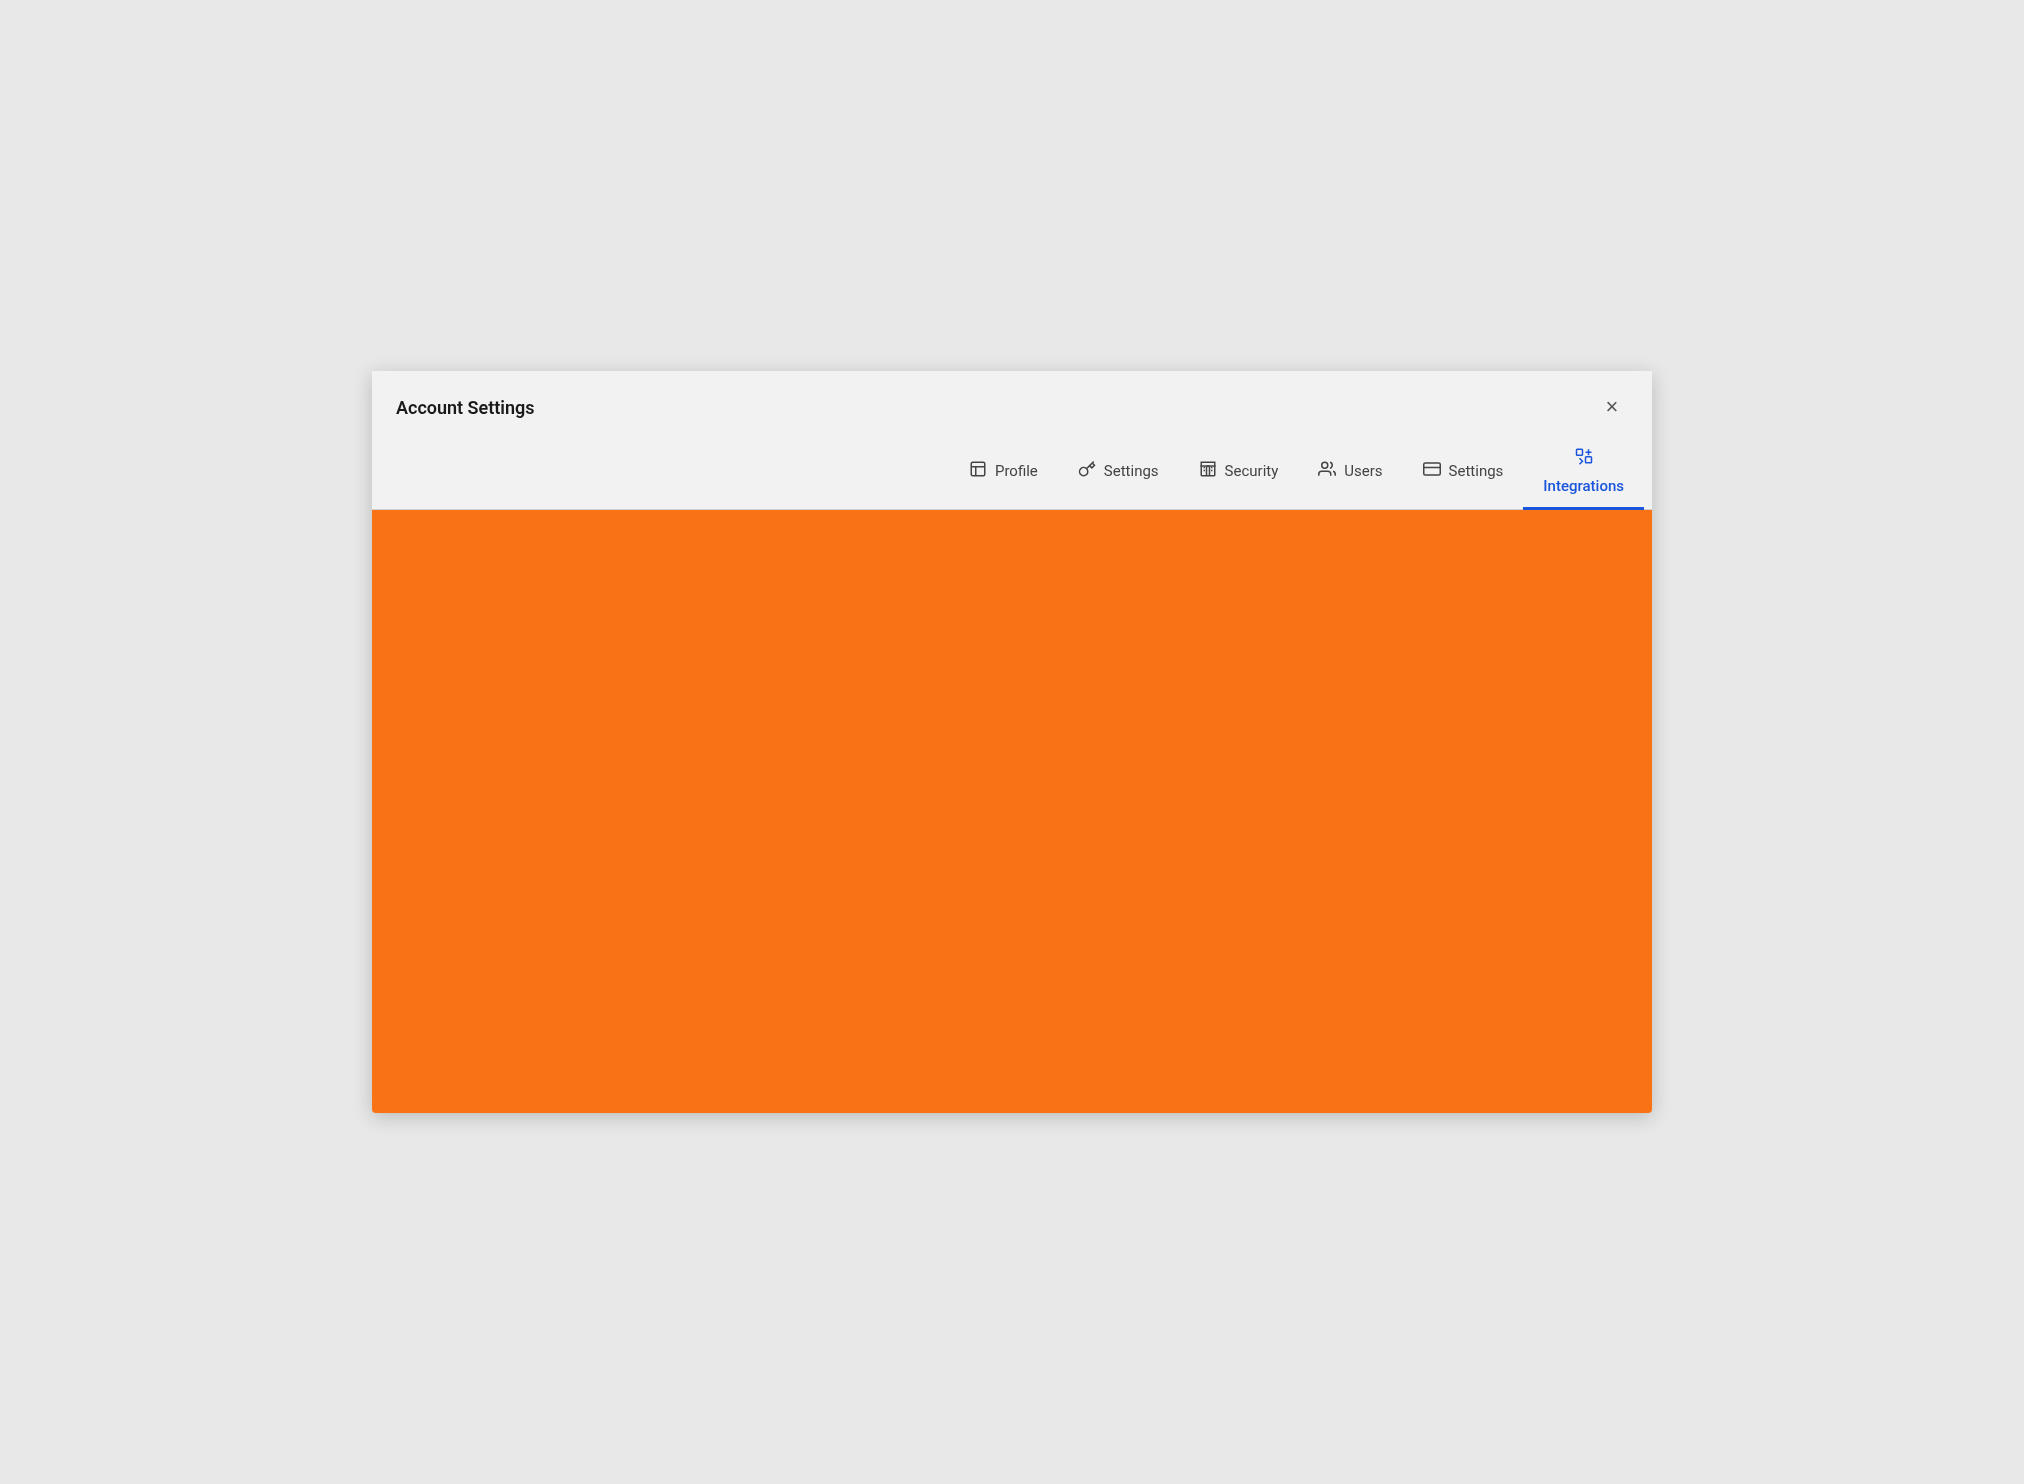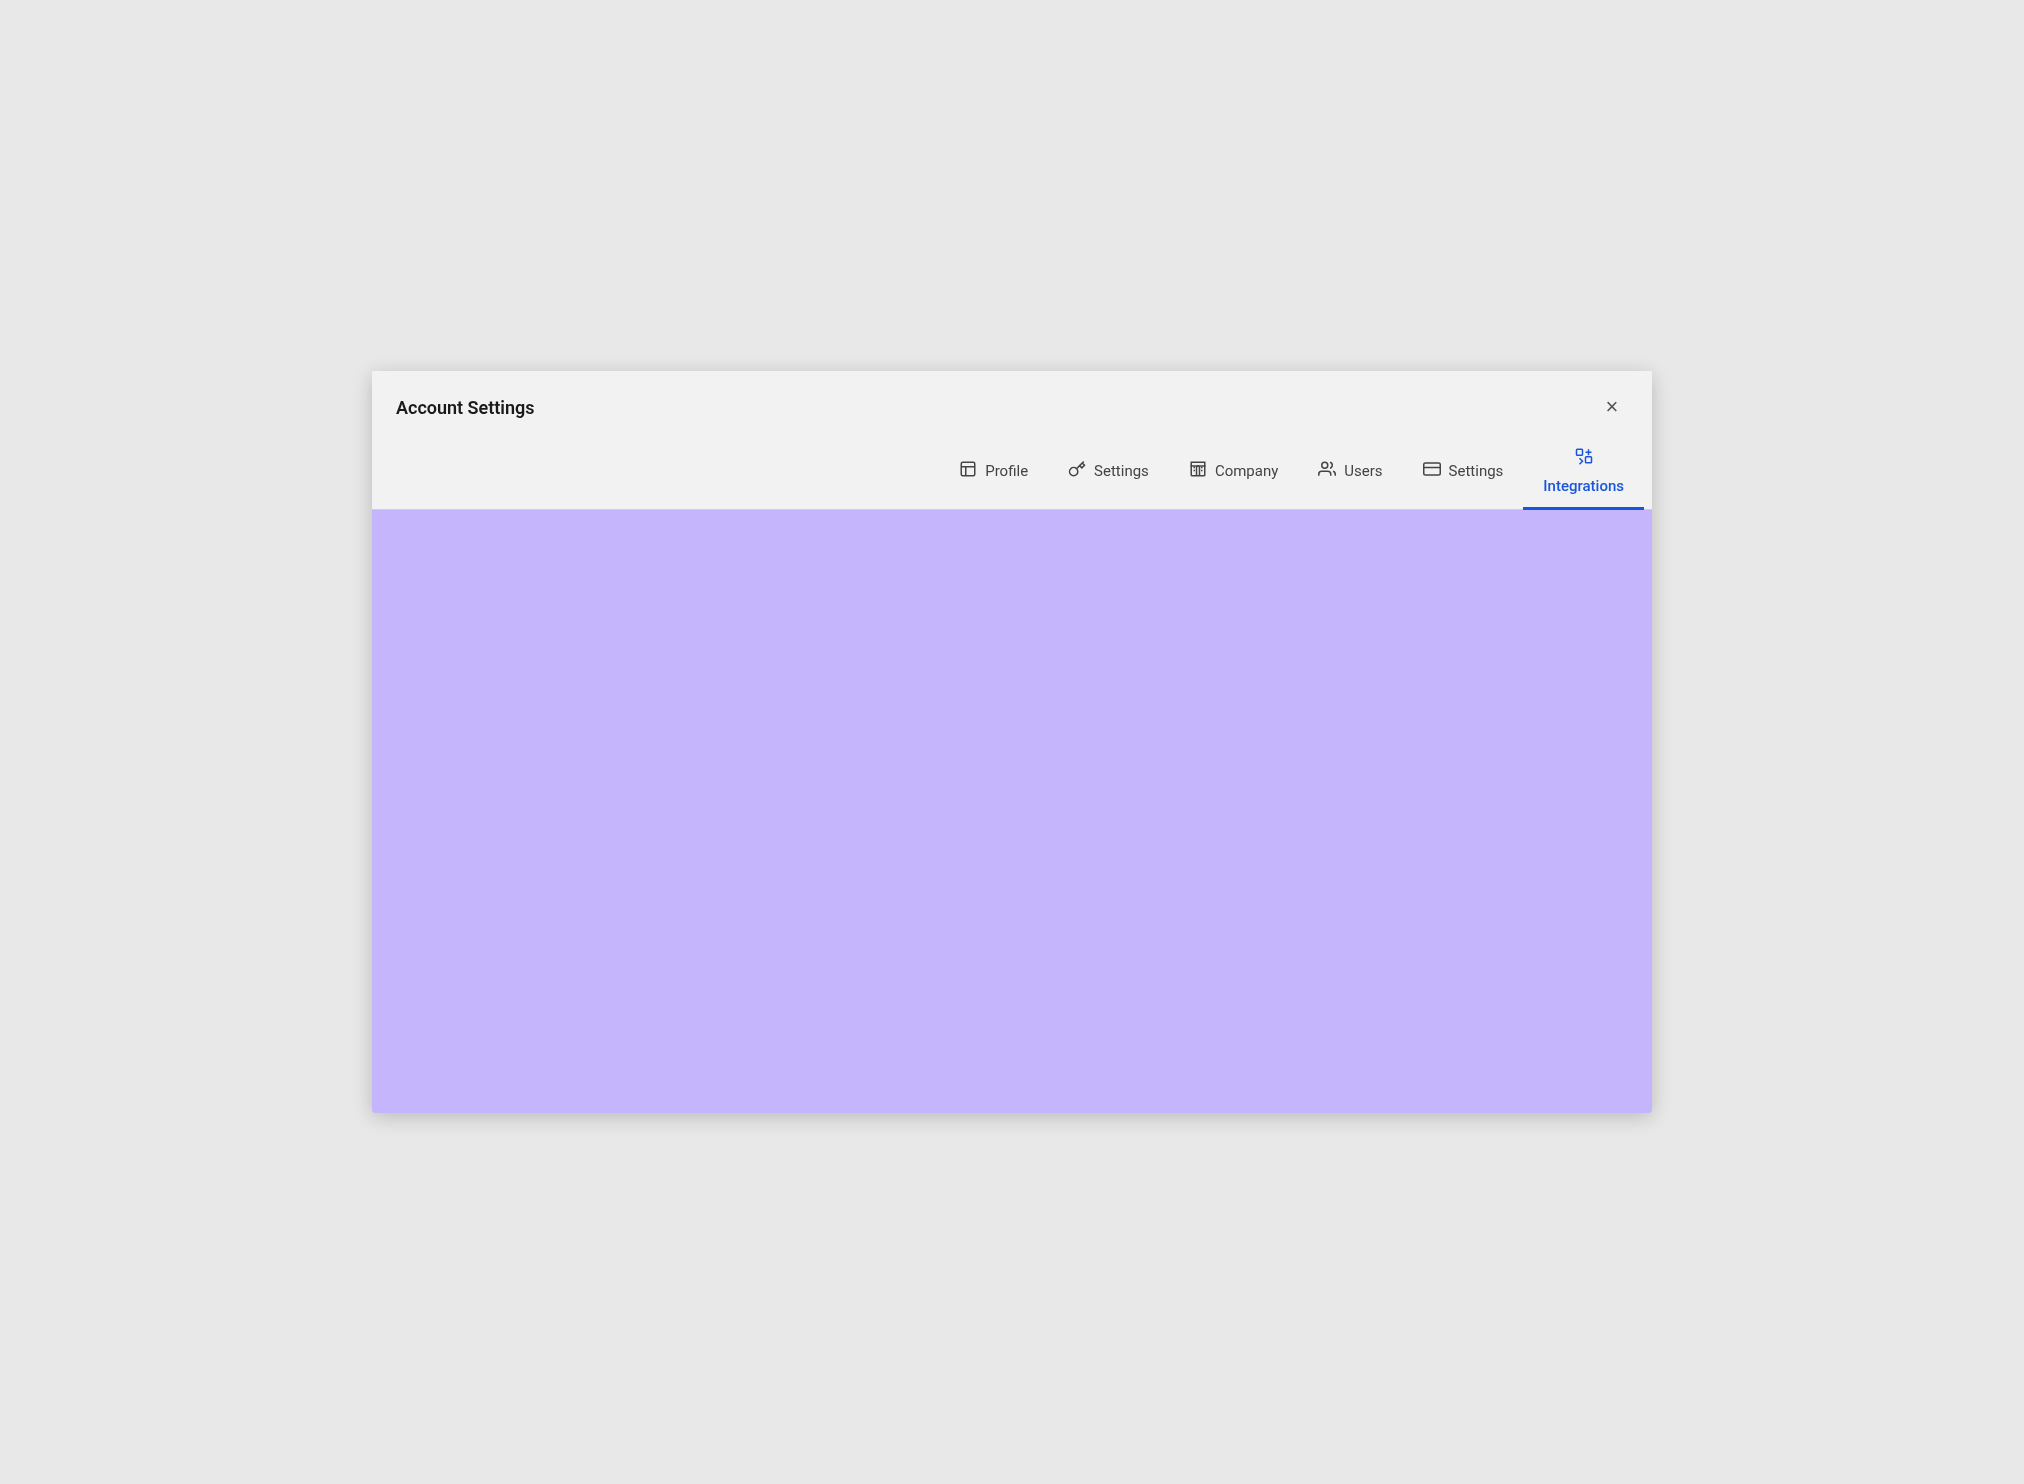--- a/index.html
+++ b/index.html
@@ -11,21 +11,21 @@
     body {
       background: #e8e8e8;
       font-family: -apple-system, BlinkMacSystemFont, 'Segoe UI', Roboto, sans-serif;
       display: flex;
       justify-content: center;
       align-items: center;
       min-height: 100vh;
     }
 
     .modal {
-      background: #c4b5fd;
+      background: #f97316;
       width: 1280px;
       min-height: 742px;
       border-radius: 4px;
       box-shadow: 0 4px 20px rgba(0,0,0,0.2);
       display: flex;
       flex-direction: column;
       position: relative;
     }
 
     .modal-header {
@@ -174,21 +174,21 @@
       </span>
       <span>Settings</span>
     </div>
     <div class="tab">
       <span class="tab-icon">
         <svg width="18" height="18" viewBox="0 0 24 24" fill="none" stroke="currentColor" stroke-width="2">
           <path d="M3 21h18M3 7v14M21 7v14M6 10h2m-2 4h2m8-4h2m-2 4h2M10 21V10a2 2 0 0 1 4 0v11"></path>
           <rect x="3" y="3" width="18" height="5"></rect>
         </svg>
       </span>
-      <span>Company</span>
+      <span>Security</span>
     </div>
     <div class="tab">
       <span class="tab-icon">
         <svg width="18" height="18" viewBox="0 0 24 24" fill="none" stroke="currentColor" stroke-width="2">
           <path d="M17 21v-2a4 4 0 0 0-4-4H5a4 4 0 0 0-4 4v2"></path>
             <circle cx="9" cy="7" r="4"></circle>
           <path d="M23 21v-2a4 4 0 0 0-3-3.87"></path>
             <path d="M16 3.13a4 4 0 0 1 0 7.75"></path>
         </svg>
       </span>

